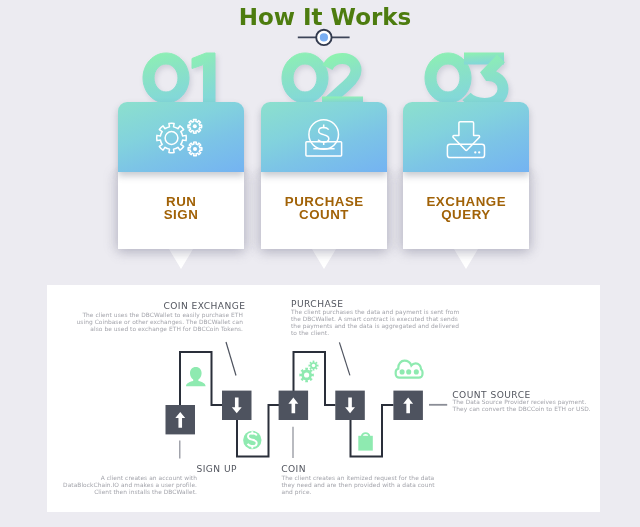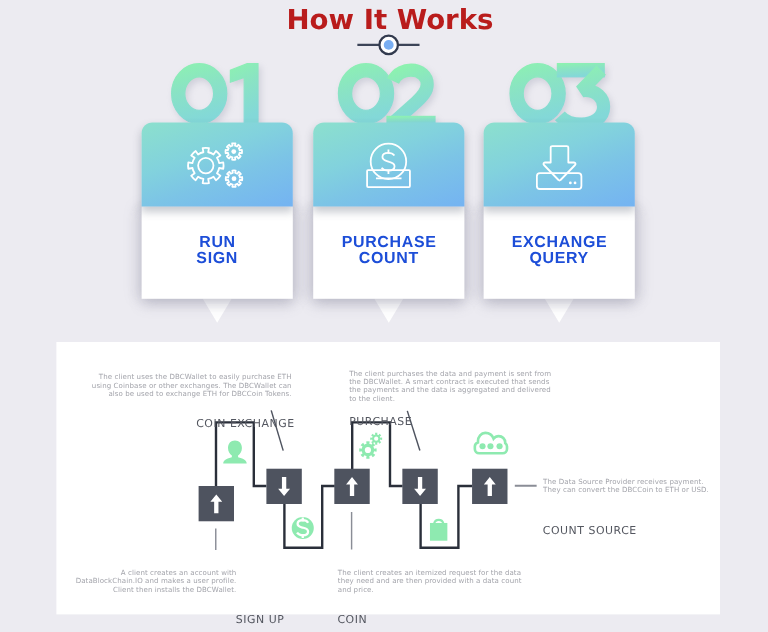--- a/index.html
+++ b/index.html
@@ -1,35 +1,35 @@
 <!DOCTYPE html>
 <html><head>
 <meta charset="utf-8">
 <style>
   html,body{margin:0;padding:0;}
   body{width:640px;height:527px;background:#ecebf1;font-family:"DejaVu Sans",sans-serif;overflow:hidden;position:relative;}
   .page{position:absolute;left:0;top:0;width:640px;height:527px;}
 
-  .title{position:absolute;left:10px;right:0;top:4px;text-align:center;font-size:23px;font-weight:bold;color:#b91c1c;}
+  .title{position:absolute;left:10px;right:0;top:4px;text-align:center;font-size:23px;font-weight:bold;color:#4d7c0f;}
   .divider{position:absolute;left:297px;top:28px;width:54px;height:19px;}
 
   .card{position:absolute;top:43px;width:126px;}
   .bignum{position:absolute;left:0;top:10px;width:126px;height:50px;overflow:visible;filter:drop-shadow(2px 3px 2.5px rgba(110,115,140,.22));}
   .cardtop{position:absolute;left:0;top:59px;width:126px;height:70px;border-radius:9px 9px 0 0;box-shadow:0 4px 7px rgba(70,80,100,.30);z-index:2;
      background:linear-gradient(160deg,#8ce0cd 0%,#82d2dd 38%,#7cc4e6 62%,#74b3f2 100%);}
   .cardbot{position:absolute;left:0;top:129px;width:126px;height:77px;background:#fff;z-index:1;
      box-shadow:0 5px 10px rgba(120,120,145,.25), -5px 0 10px rgba(120,120,145,.18), 5px 0 10px rgba(120,120,145,.18);}
-  .lbl{position:absolute;left:0;right:0;top:23.3px;text-align:center;font-family:"Liberation Sans",sans-serif;font-size:13.3px;font-weight:bold;color:#1d4ed8;line-height:13.1px;letter-spacing:0.55px;text-indent:0.55px;}
+  .lbl{position:absolute;left:0;right:0;top:23.3px;text-align:center;font-family:"Liberation Sans",sans-serif;font-size:13.3px;font-weight:bold;color:#a16207;line-height:13.1px;letter-spacing:0.55px;text-indent:0.55px;}
   .tip{position:absolute;left:51.2px;top:206px;width:0;height:0;border-left:12px solid transparent;border-right:12px solid transparent;border-top:20px solid #fff;}
   .cicon{position:absolute;left:0;top:59px;width:126px;height:70px;z-index:3;}
 
   
   .panel{position:absolute;left:47px;top:285px;width:553px;height:227px;background:#fff;}
   .flow{position:absolute;left:0;top:285px;width:640px;height:242px;}
-  .fh{position:absolute;font-size:9.1px;color:#53565f;letter-spacing:.45px;white-space:nowrap;margin-top:48px;}
+  .fh{position:absolute;font-size:9.1px;color:#53565f;letter-spacing:.45px;white-space:nowrap;}
   .fp{position:absolute;font-size:5.88px;color:#a3a4ab;line-height:7.0px;letter-spacing:.06px;}
 </style>
 </head>
 <body>
 
 <svg width="0" height="0" style="position:absolute" aria-hidden="true">
   <defs>
     <linearGradient id="numgrad" x1="0" y1="0" x2="0.25" y2="1">
       <stop offset="0" stop-color="#8df2b0"></stop>
       <stop offset="0.45" stop-color="#8ae3c4"></stop>

